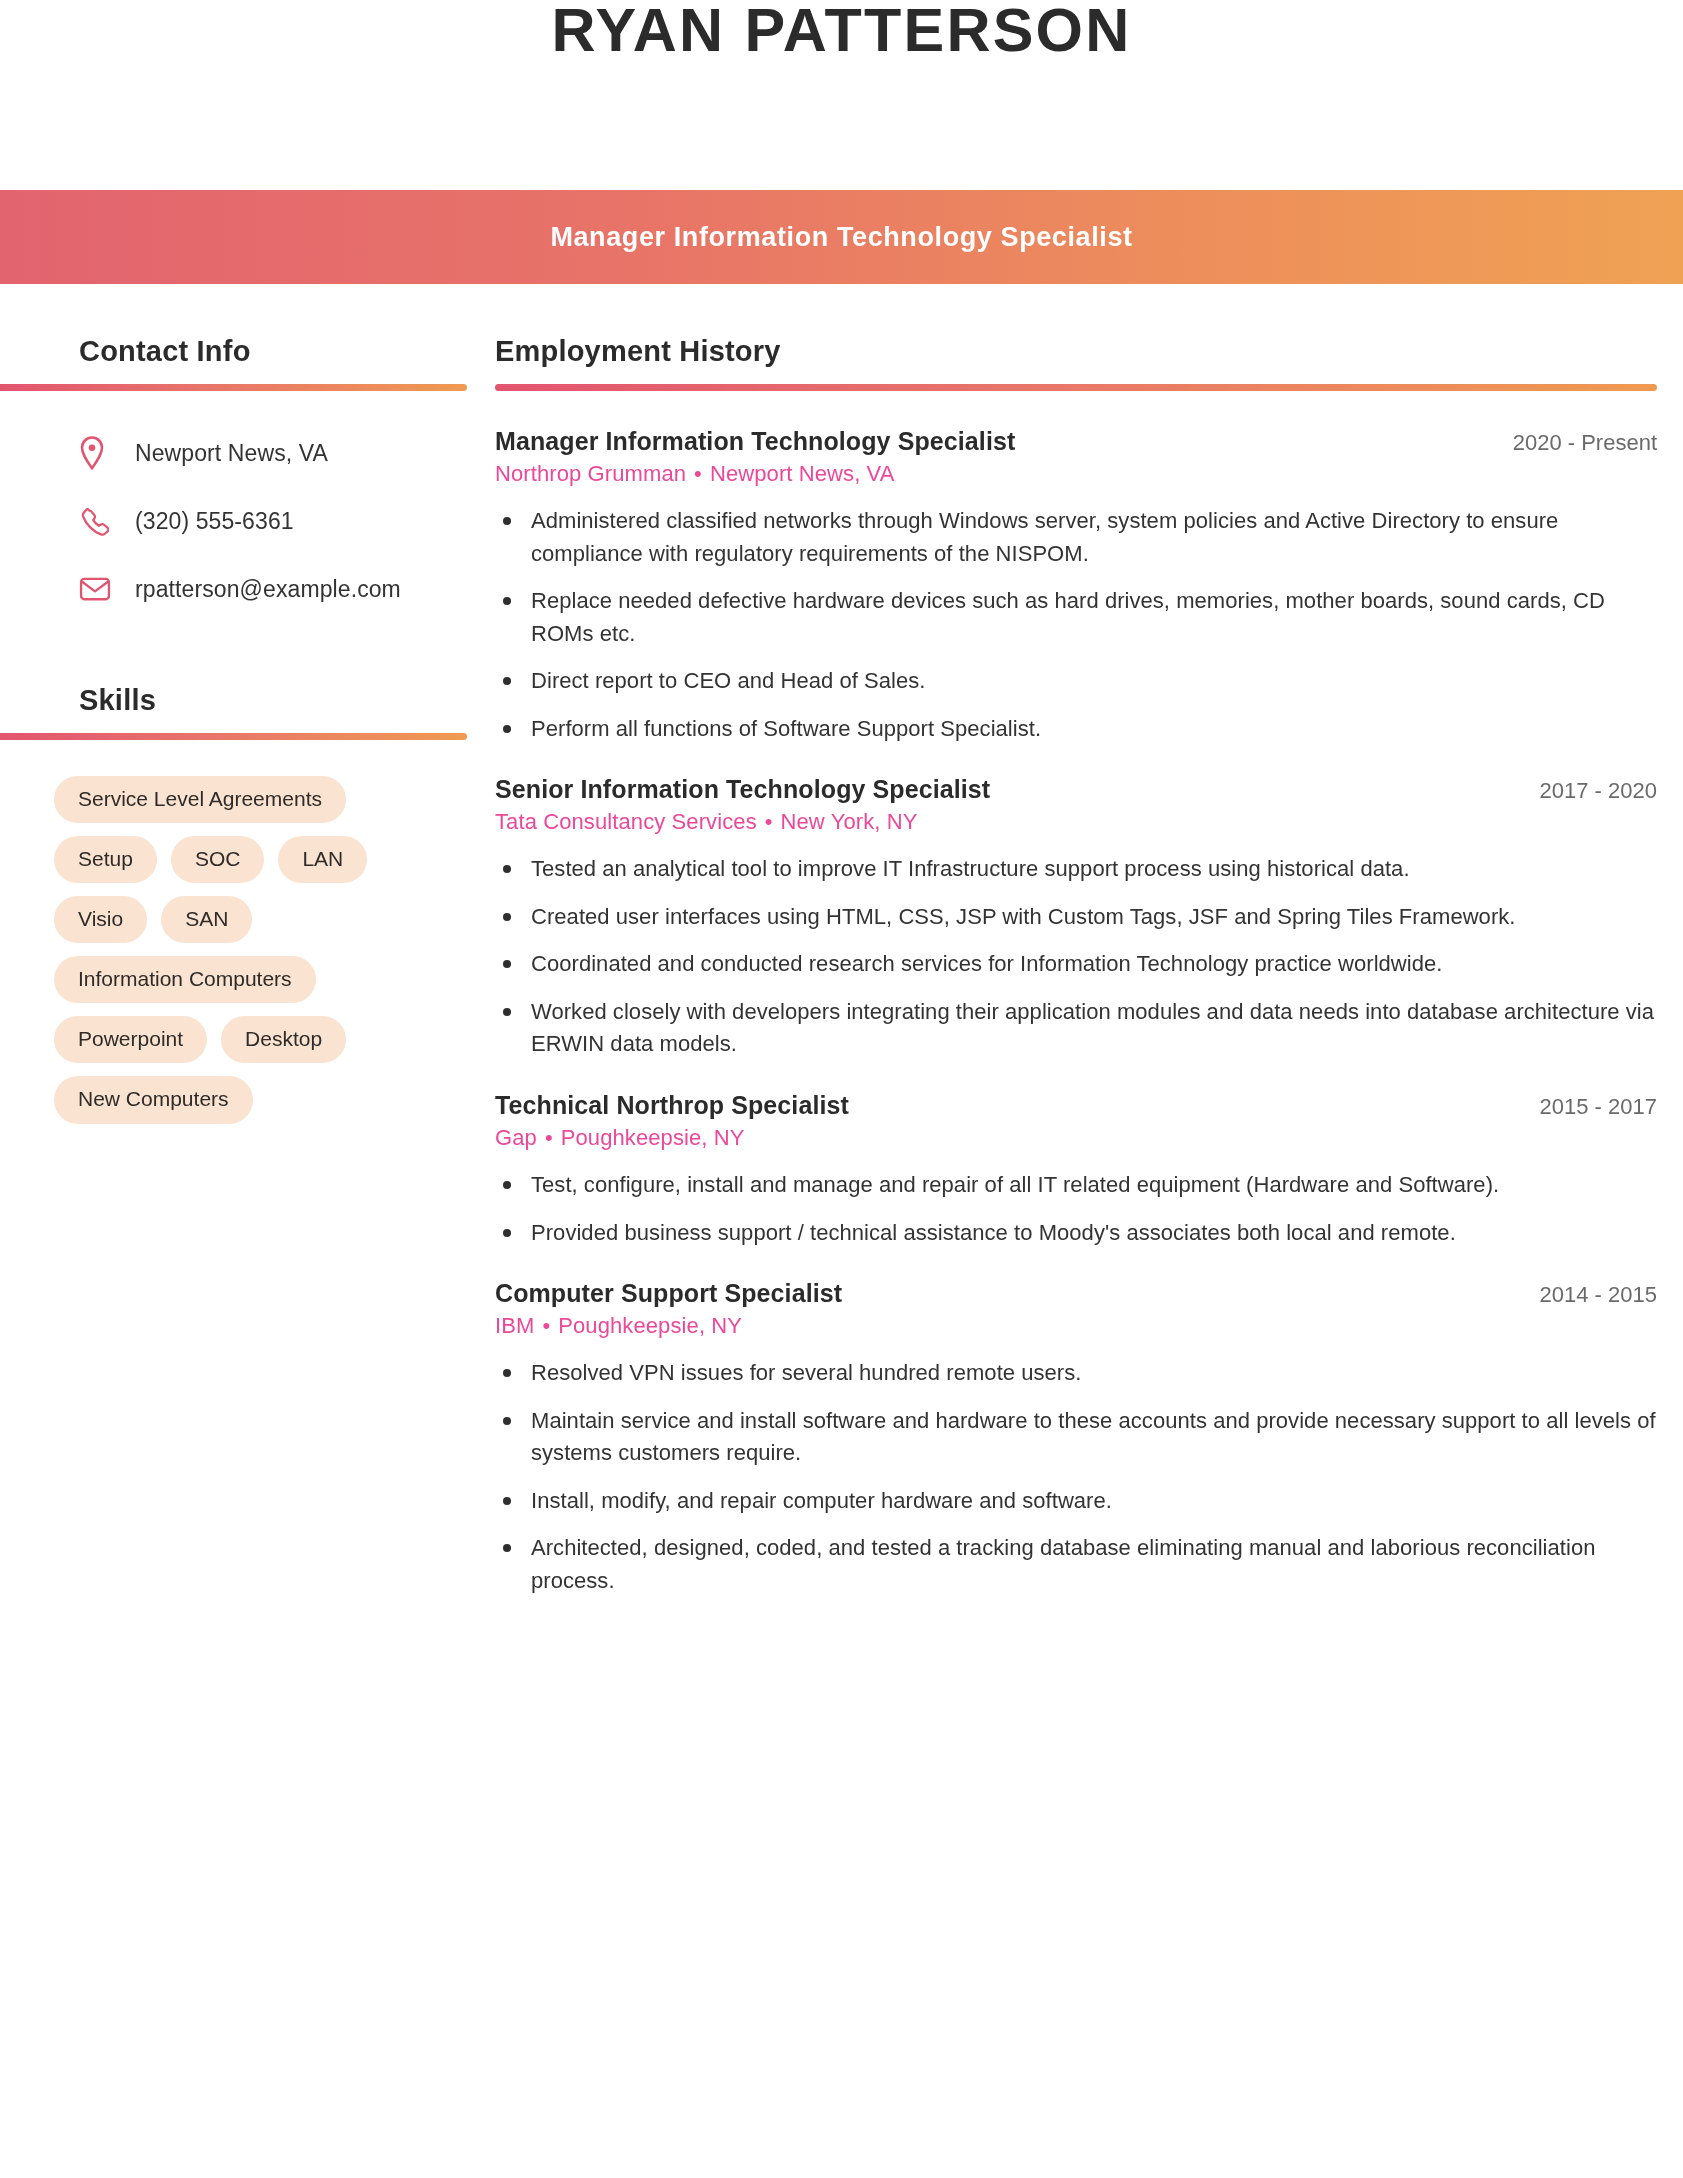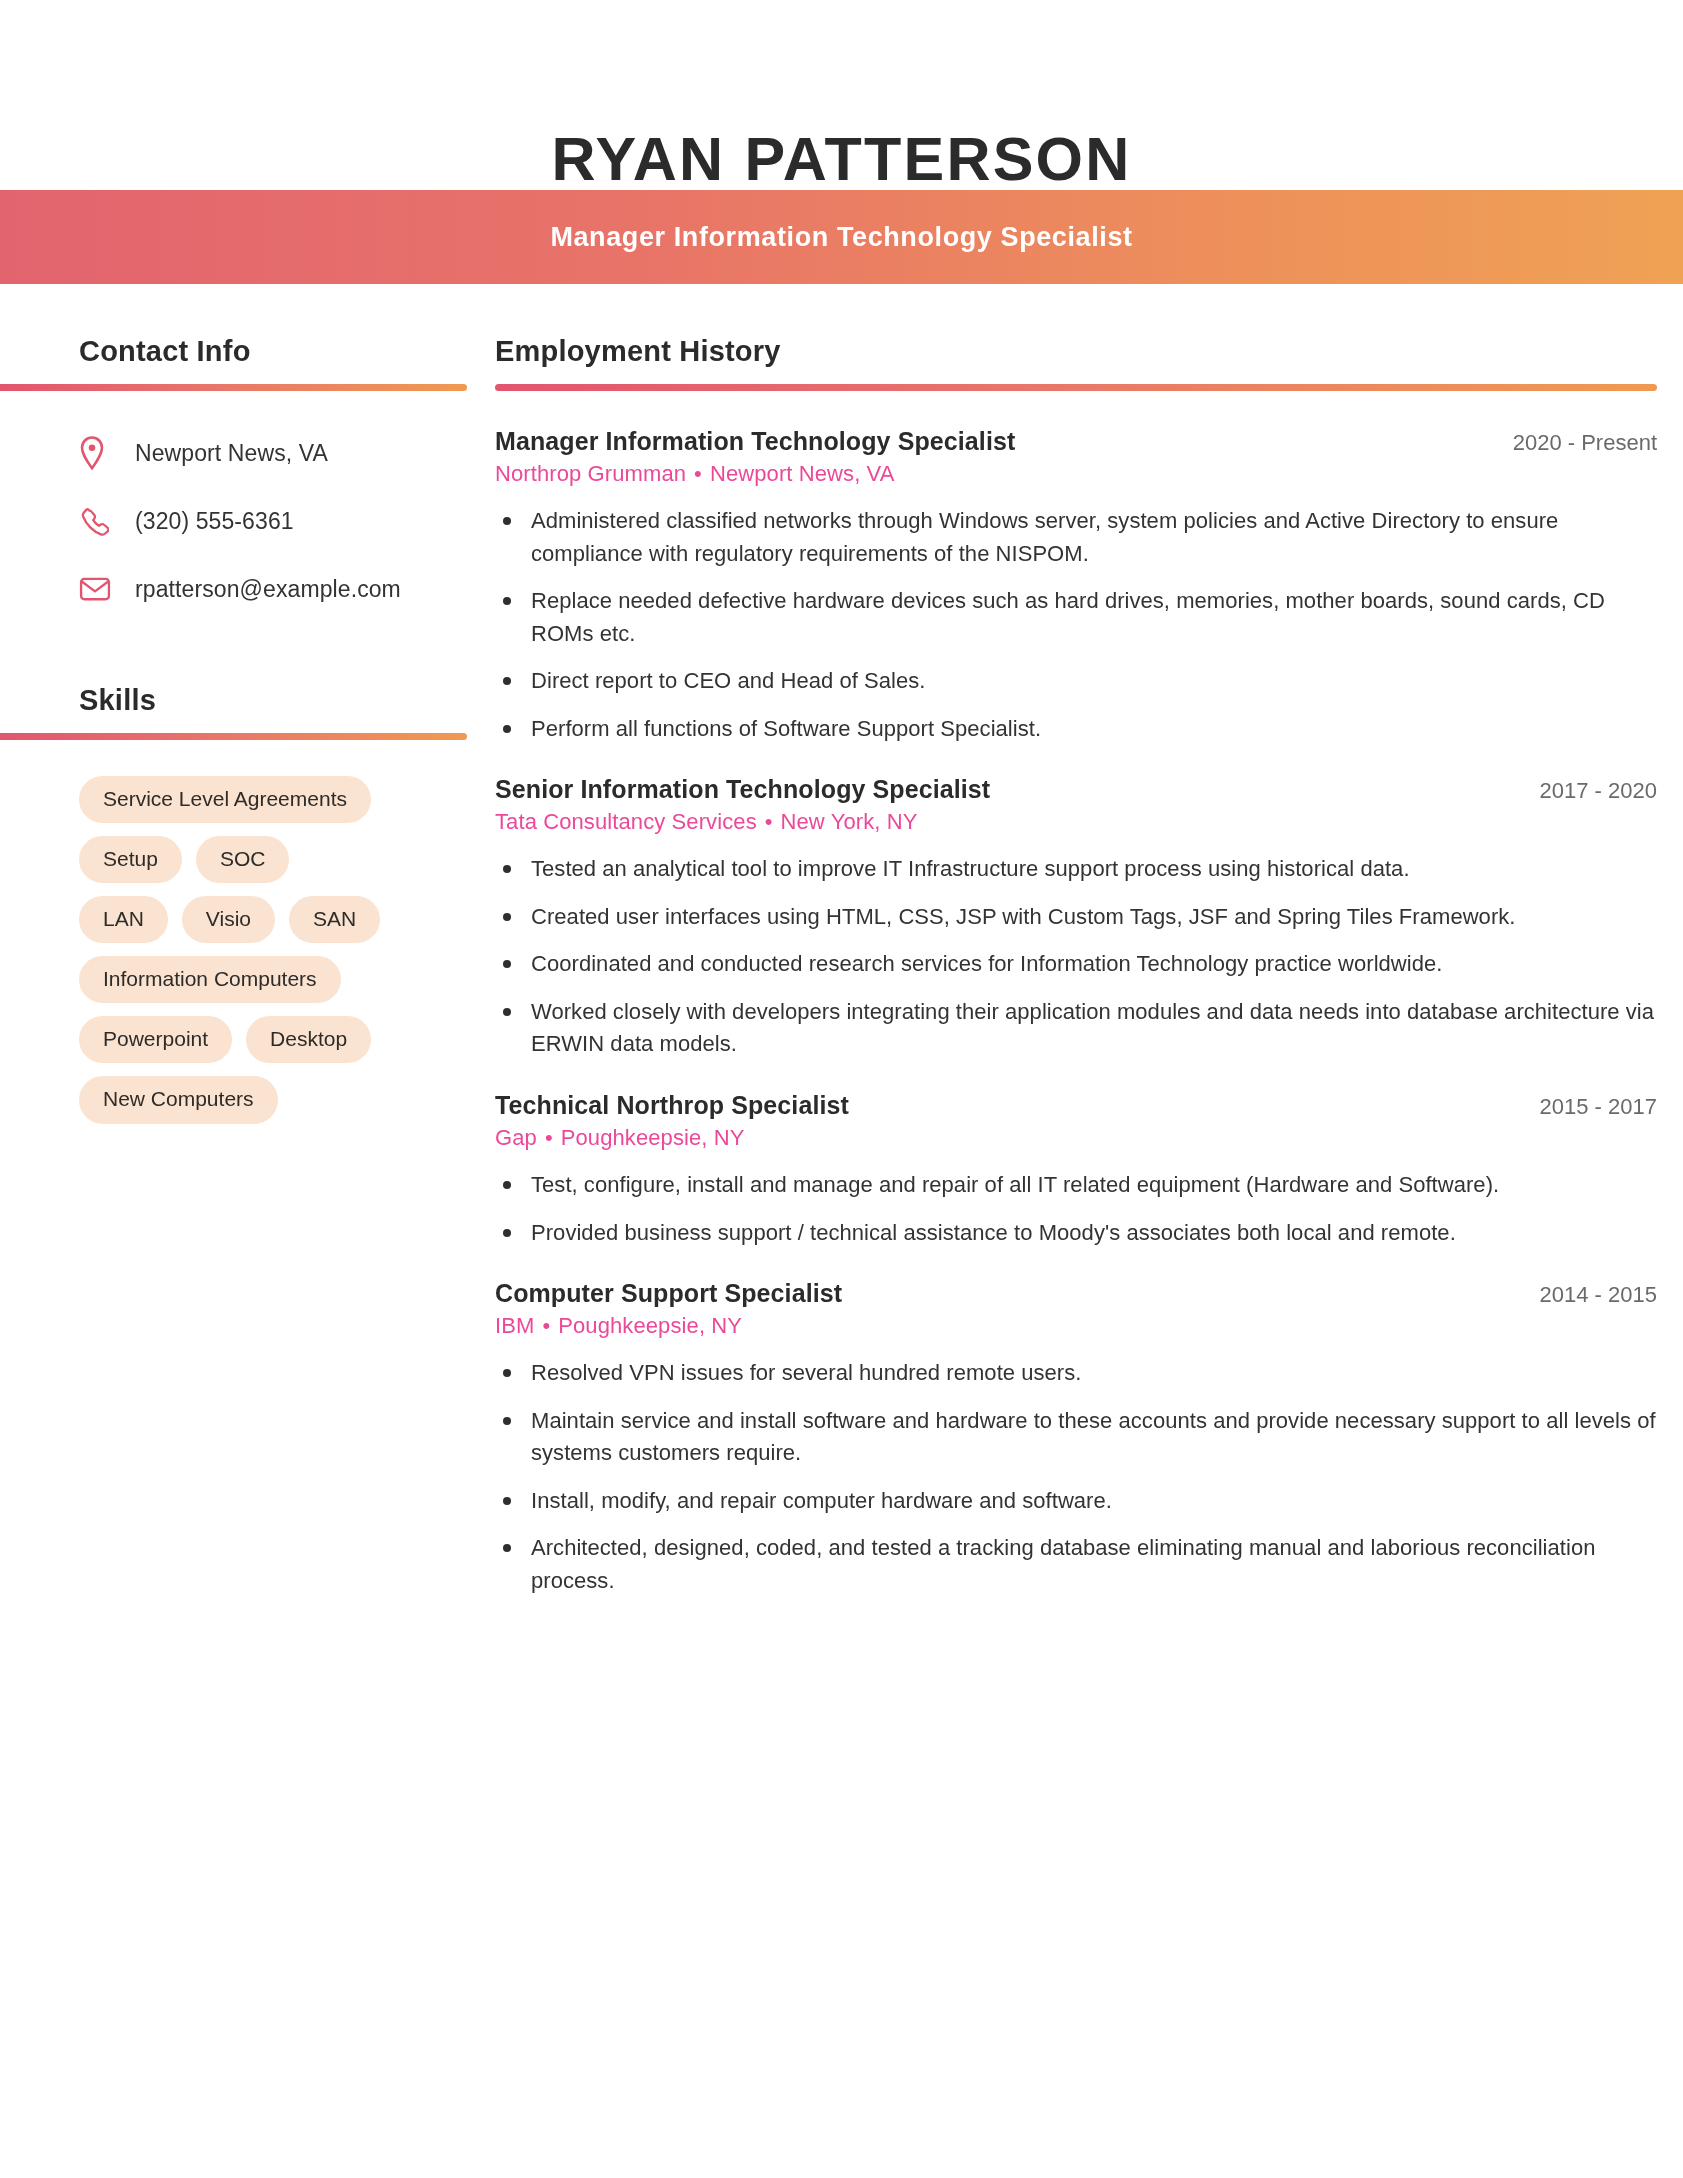--- a/index.html
+++ b/index.html
@@ -17,21 +17,21 @@
     width: 1683px;
     height: 2178px;
     background: #ffffff;
     overflow: hidden;
   }
 
   
   .header-name-wrap {
     height: 190px;
     display: flex;
-    align-items: flex-end;
+    align-items: flex-start;
     justify-content: center;
     background: #ffffff;
   }
   .header-name {
     font-size: 61px;
     font-weight: 700;
     letter-spacing: 2.2px;
     color: #2b2b2b;
     text-align: center;
     line-height: 1;
@@ -125,21 +125,21 @@
     font-size: 23px;
     color: #333333;
     margin-left: 20px;
     letter-spacing: 0.1px;
   }
 
   
   .skills-section { margin-top: 71px; }
   .skills-wrap {
     margin-top: 36px;
-    padding-left: 79px;
+    padding-left: 54px;
     padding-right: 30px;
     display: flex;
     flex-wrap: wrap;
     gap: 13px 14px;
     max-width: 416px;
   }
   .skill-chip {
     background: #fae3d0;
     color: #2e2b29;
     border-radius: 26px;

